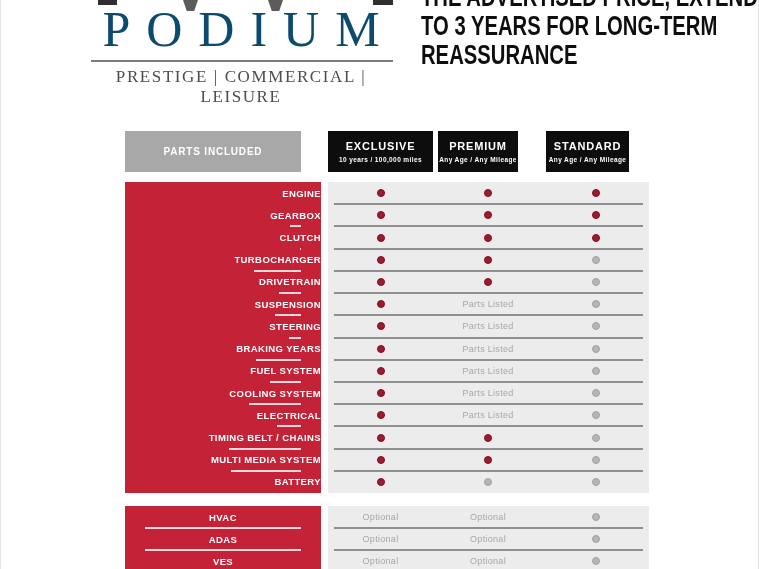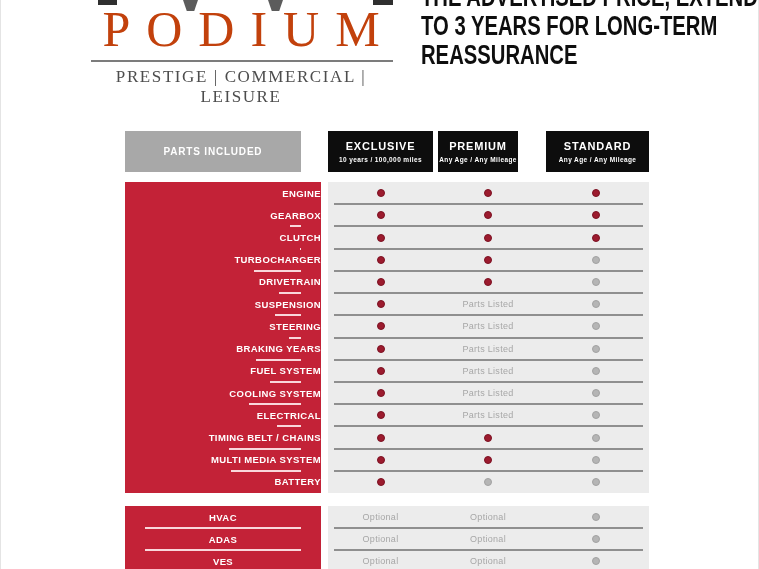--- a/index.html
+++ b/index.html
@@ -8,37 +8,37 @@
 
   
   .logo-bar{position:absolute;background:#2f2f2f;}
   .logo-bar.l{left:97px;top:0;width:19px;height:5px;}
   .logo-bar.r{left:372px;top:0;width:20px;height:5px;}
   .logo-trap{position:absolute;top:0;width:17px;height:11px;background:#5c5c5c;
              clip-path:polygon(6% 0,94% 0,72% 100%,28% 100%);}
   .logo-trap.l{left:181px;} .logo-trap.r{left:266px;}
   .logo-title{position:absolute;left:84px;top:2px;width:312px;text-align:center;
               font-family:"Liberation Serif",serif;font-size:50px;line-height:54px;
-              letter-spacing:16px;text-indent:16px;color:#c2410c;}
+              letter-spacing:16px;text-indent:16px;color:#0c4a6e;}
   .logo-underline{position:absolute;left:90px;top:60px;width:302px;height:2px;background:#7c7c7c;}
   .logo-tagline{position:absolute;left:84px;top:67px;width:312px;text-align:center;
                 font-family:"Liberation Serif",serif;font-size:17px;letter-spacing:1.6px;color:#4d4d4d;}
 
   
   .headline{position:absolute;left:420px;top:-17px;width:345px;color:#0e0e0e;}
   .headline .hl-line{display:block;white-space:nowrap;font-weight:bold;font-size:27px;
                      line-height:29px;transform:scaleX(0.75);transform-origin:left;}
 
   
   .hdr-box{position:absolute;top:131px;height:41px;display:flex;flex-direction:column;
            align-items:center;justify-content:center;box-sizing:border-box;}
   .hdr-corner{left:124px;width:176px;background:#a8a8a8;}
   .hdr-corner .hdr-title{font-size:10px;}
   .hdr-plan{background:#0d0d0d;}
-  .hdr-plan.c0{left:327px;width:105px;} .hdr-plan.c1{left:437px;width:80px;} .hdr-plan.c2{left:545px;width:103px;}
+  .hdr-plan.c0{left:327px;width:105px;} .hdr-plan.c1{left:437px;width:80px;} .hdr-plan.c2{left:545px;width:83px;}
   .hdr-title{color:#fff;font-weight:bold;font-size:11px;letter-spacing:.8px;}
   .hdr-sub{color:#fff;font-weight:bold;font-size:6.5px;letter-spacing:.4px;margin-top:4px;}
 
   
   .red-block{position:absolute;left:124px;width:196px;background:#c32237;display:flex;flex-direction:column;}
   .gray-panel{position:absolute;left:327px;width:321px;background:#ececec;display:flex;flex-direction:column;}
   #parts-block,#coverage-panel{top:182px;height:311px;align-items:flex-end;}
   #addon-block,#addon-panel{top:506px;height:66px;}
 
   .row-label{flex:1;position:relative;display:flex;align-items:center;justify-content:center;

